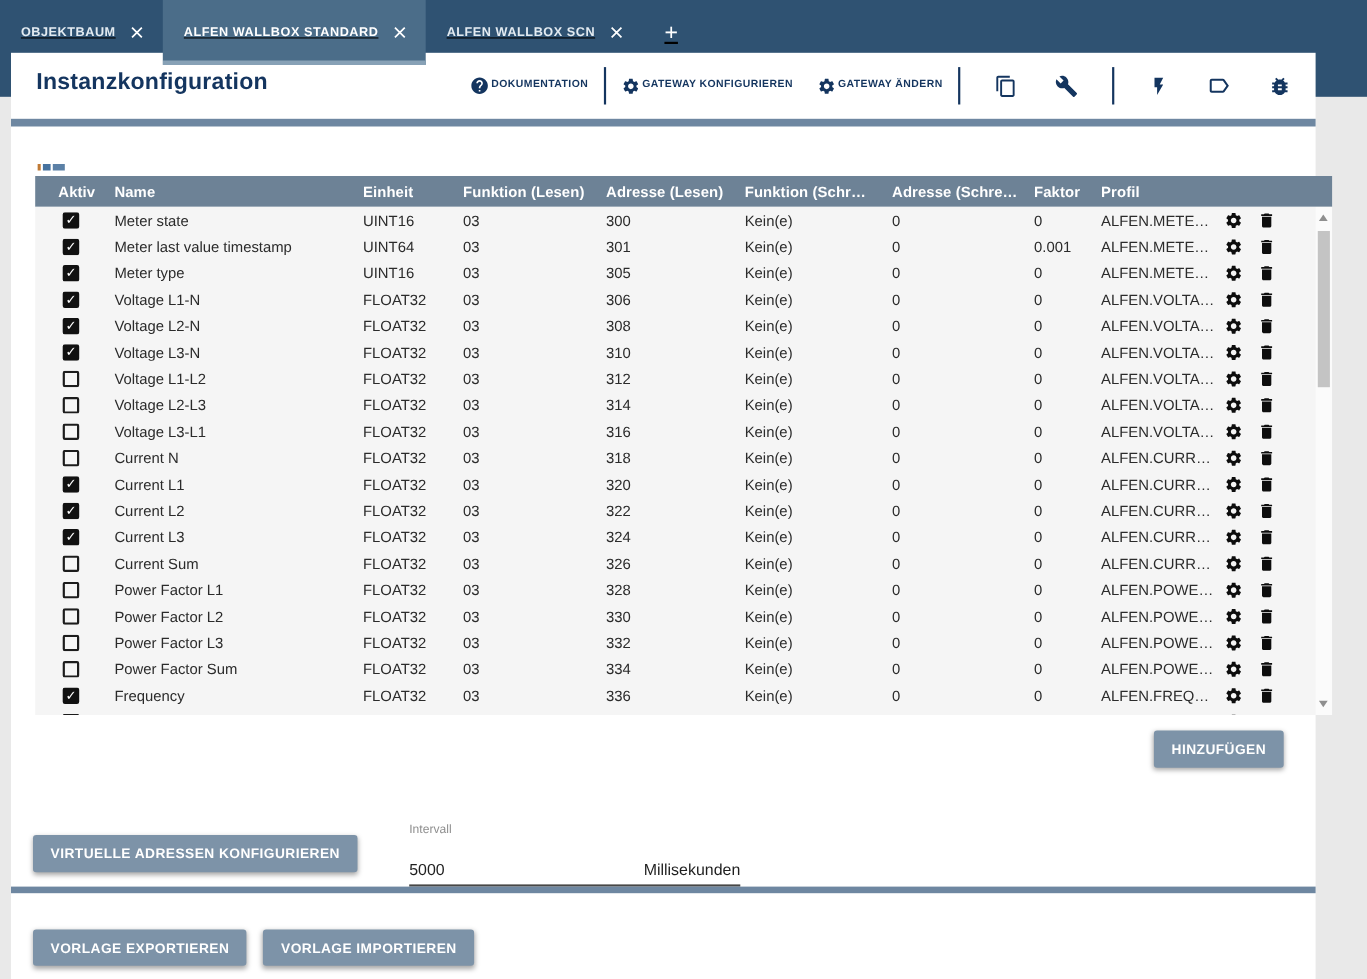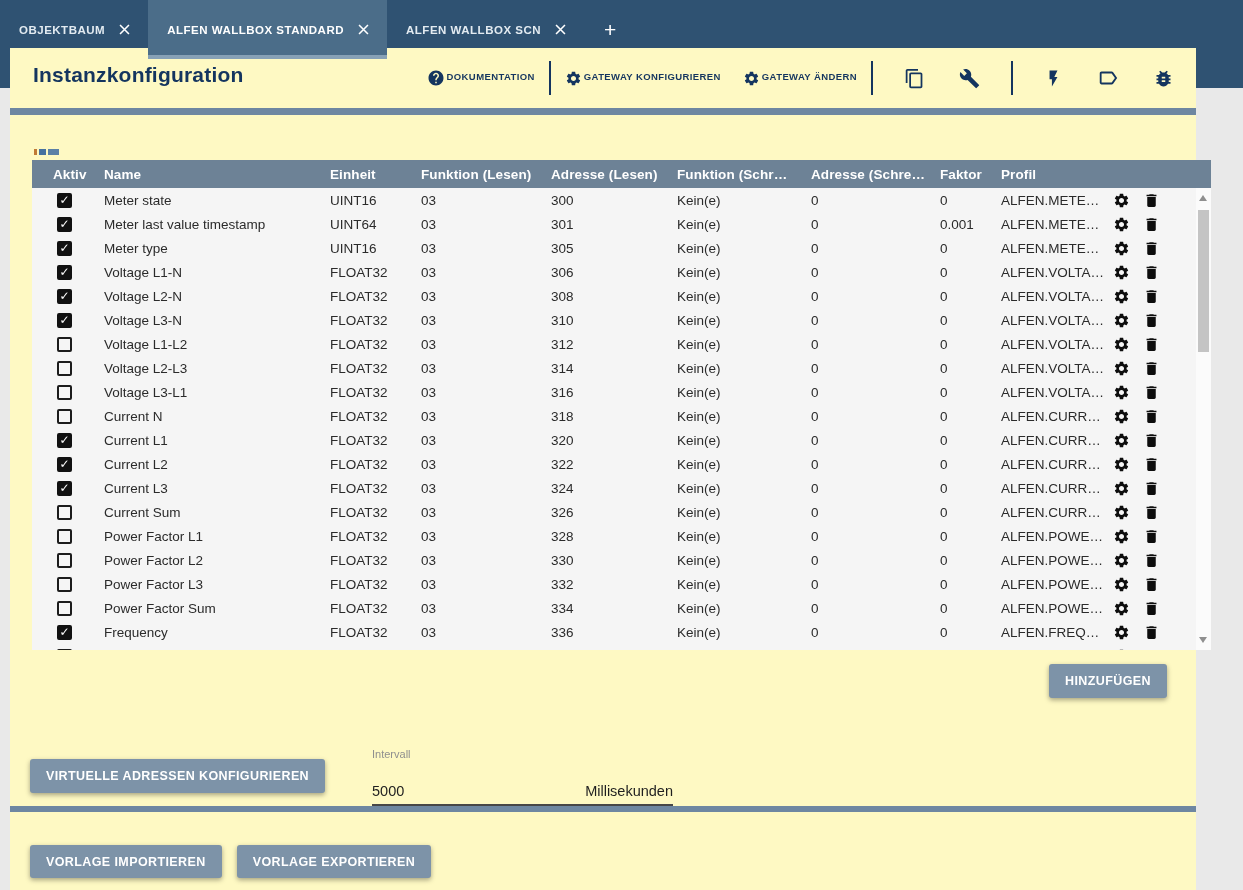--- a/index.html
+++ b/index.html
@@ -5,36 +5,36 @@
   * { margin:0; padding:0; box-sizing:border-box; }
   html,body { width:1243px; height:890px; }
   body {
     position:relative; overflow:hidden;
     background:#e9e9e9;
     font-family:"Liberation Sans","DejaVu Sans",sans-serif;
     -webkit-font-smoothing:antialiased;
   }
   
   .top-band { position:absolute; top:0; left:0; right:0; height:88px; background:#2f5272; }
-  .tabbar { position:absolute; top:0; left:0; height:59px; display:flex; align-items:stretch; z-index:3; }
+  .tabbar { position:absolute; top:0; left:0; height:59px; display:flex; align-items:stretch; z-index:3;text-decoration:underline; }
   .tab {
     display:flex; align-items:center; gap:13px;
     padding:0 17px 0 19px; cursor:pointer;
     color:#e3ebf1; font-size:11.5px; font-weight:bold; letter-spacing:.5px;
     position:relative;
   }
   .tab.active { background:#4b6d89; color:#ffffff; box-shadow:inset 0 -4px 0 0 #87a1b6; }
   .tab-close { width:13px; height:13px; display:block; }
   .tab-close path { stroke:#ffffff; stroke-width:1.7; fill:none; }
   .new-tab {
     color:#ffffff; font-size:21px; font-weight:400;
     display:flex; align-items:center; padding:0 14px; cursor:pointer; margin-left:6px;
   }
   
-  .card { position:absolute; left:10px; top:48px; width:1186px; bottom:0; background:#fef9c3; z-index:2; }
+  .card { position:absolute; left:10px; top:48px; width:1186px; bottom:0; background:#ffffff; z-index:2; }
   
   .card-header { position:absolute; left:0; top:0; width:100%; height:60px; }
   .page-title {
     position:absolute; left:23px; top:15px;
     font-size:21px; font-weight:600; color:#14355f; letter-spacing:.2px;
   }
   .toolbar { position:absolute; right:22px; top:0; height:60px; display:flex; align-items:center; }
   .tb-item { display:flex; align-items:center; cursor:pointer; color:#14355f; }
   .tb-item .tb-label { font-size:9.5px; font-weight:bold; letter-spacing:.4px; margin:0 0 3px 2px; }
   .tb-sep { width:2px; height:34px; background:#14355f; margin:0 14px; }
@@ -705,17 +705,17 @@
     <div class="interval-label">Intervall</div>
     <div class="interval-line">
       <input class="interval-value" value="5000" style="">
       <span class="interval-unit">Millisekunden</span>
     </div>
   </div>
 
   <div class="divider-bar divider-2"></div>
 
   <div class="bottom-actions">
+    <button class="btn">VORLAGE EXPORTIEREN</button>
     <button class="btn">VORLAGE IMPORTIEREN</button>
-    <button class="btn">VORLAGE EXPORTIEREN</button>
   </div>
 
 </div>
 
 </body></html>

